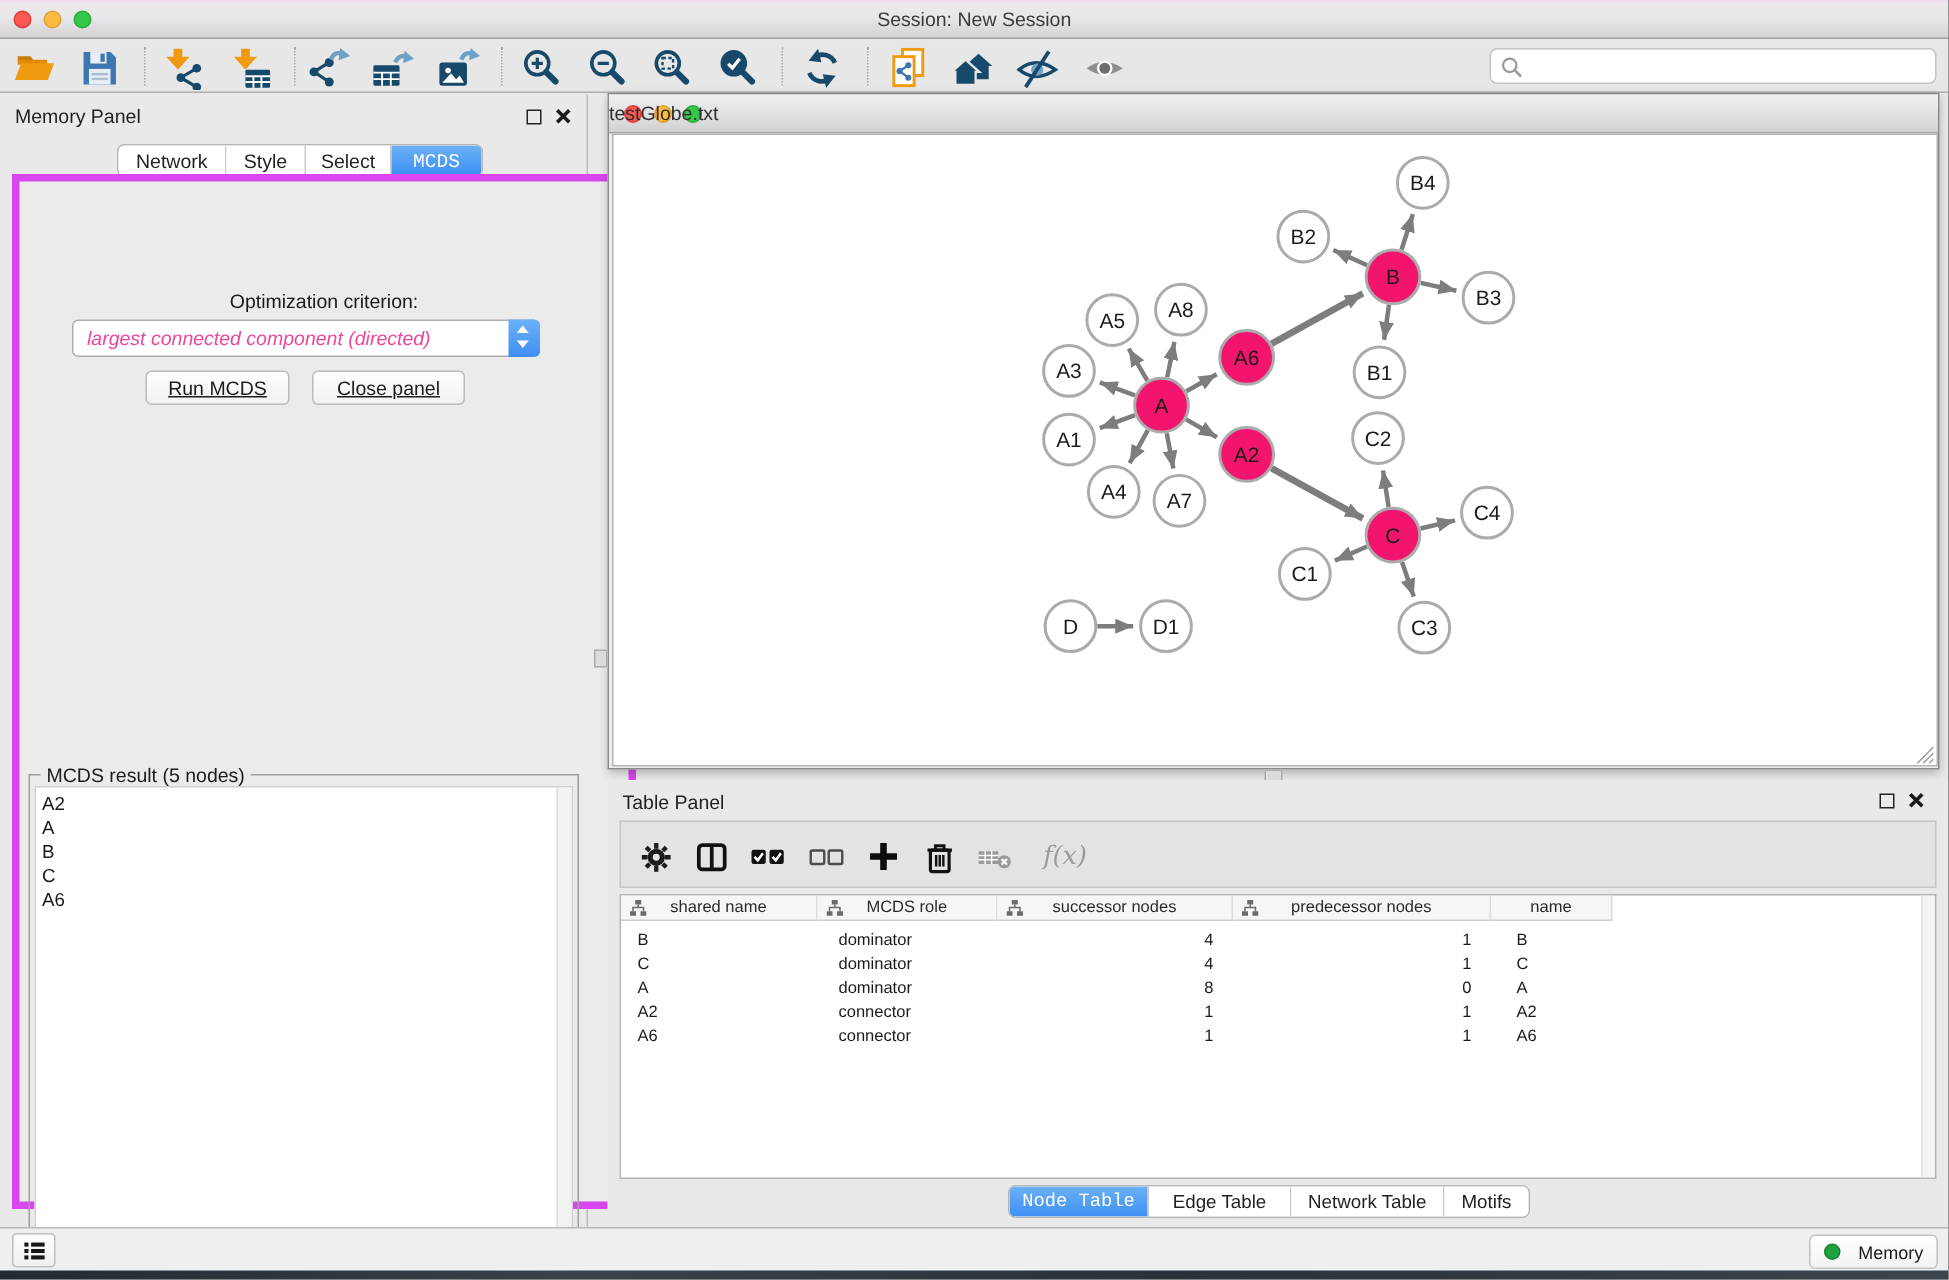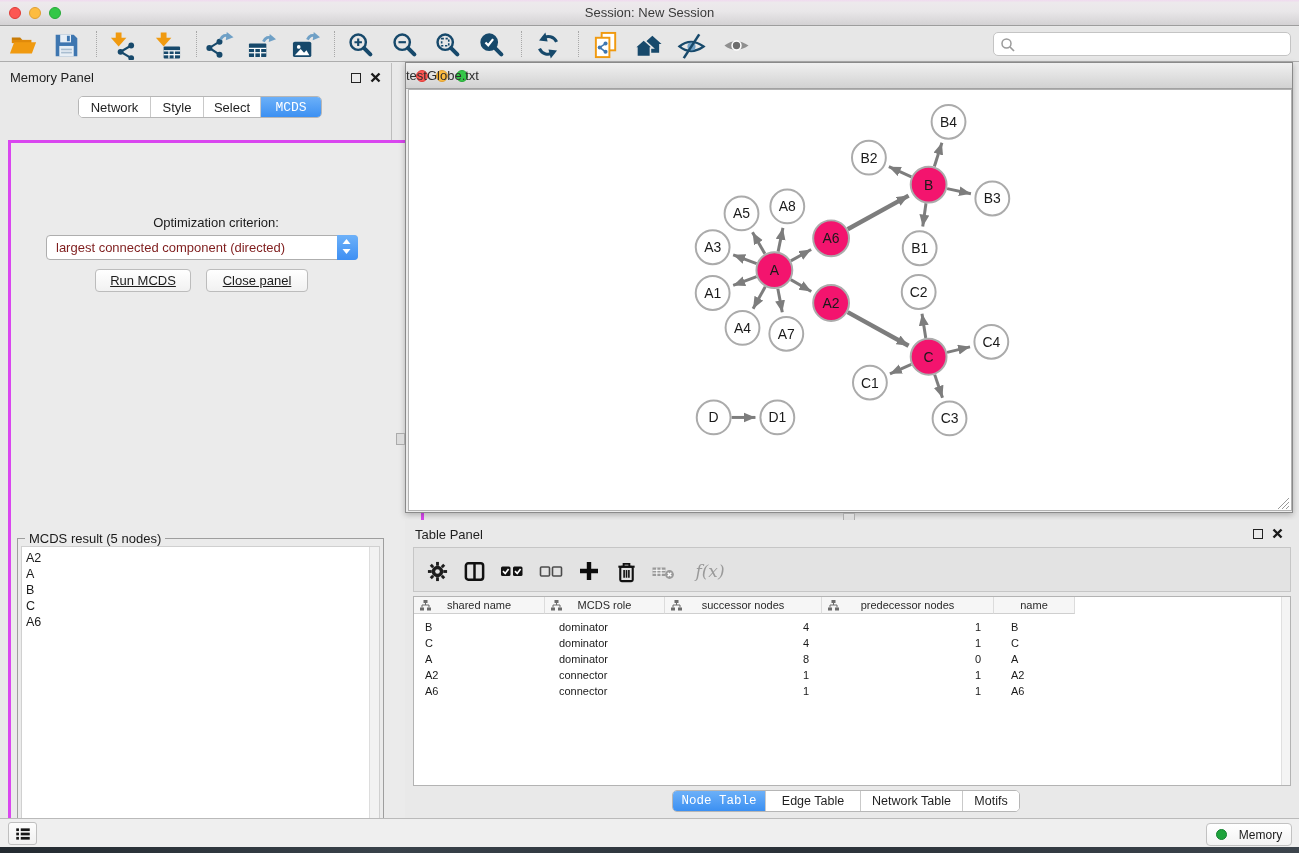--- a/index.html
+++ b/index.html
@@ -43,25 +43,25 @@
 
   .seg-tabs { position:absolute; display:flex; border:1px solid #b6b6b6; border-radius:5px;
     overflow:hidden; background:#fff; font-size:13px; }
   .seg-tabs .seg { display:flex; align-items:center; justify-content:center;
     border-right:1px solid #c9c9c9; background:#fff; color:#1f1f1f; cursor:default; }
   .seg-tabs .seg:last-child { border-right:none; }
   .seg-tabs .seg.sel { background:linear-gradient(#6cb0f8,#3c90f2); color:#fff;font-family:Liberation Mono, monospace; }
   .cp-tabs { left:78px; top:33px; height:22px; }
 
   .cp-content { position:absolute; left:8px; top:53px; width:416px; height:690px;
-    border:3px solid #d946ef; background:#ebebeb;margin-top:24px; }
+    border:5px solid #d946ef; background:#ebebeb; }
   .opt-label { position:absolute; left:0; top:72px; width:100%; text-align:center; font-size:13px; }
   .dropdown { position:absolute; left:35px; top:92px; width:312px; height:25px;
     background:#fff; border:1px solid #aeaeae; border-radius:4px; }
-  .dropdown .val { position:absolute; left:9px; top:4px; font-size:13px; color:#7f1d1d; }
+  .dropdown .val { position:absolute; left:9px; top:4px; font-size:13px; color:#ec4899;font-style:italic; }
   .dropdown .stepper { position:absolute; right:-1px; top:-1px; width:21px; height:25px;
     border-radius:0 4px 4px 0; background:linear-gradient(#6db1f9,#3e8ff3); }
   .btn { position:absolute; height:23px; background:linear-gradient(#ffffff,#f1f1f1);
     border:1px solid #bcbcbc; border-radius:4px; font-size:13px; color:#1c1c1c;
     display:flex; align-items:center; justify-content:center; cursor:default;text-decoration:underline; }
   .groupbox { position:absolute; left:6px; top:395px; width:367px; height:337px;
     border:1px solid #9e9e9e; }
   .groupbox .gb-title { position:absolute; left:7px; top:-8px; background:#ebebeb;
     padding:0 4px; font-size:13px; }
   .result-list { position:absolute; left:3px; top:7px; right:3px; bottom:3px;

